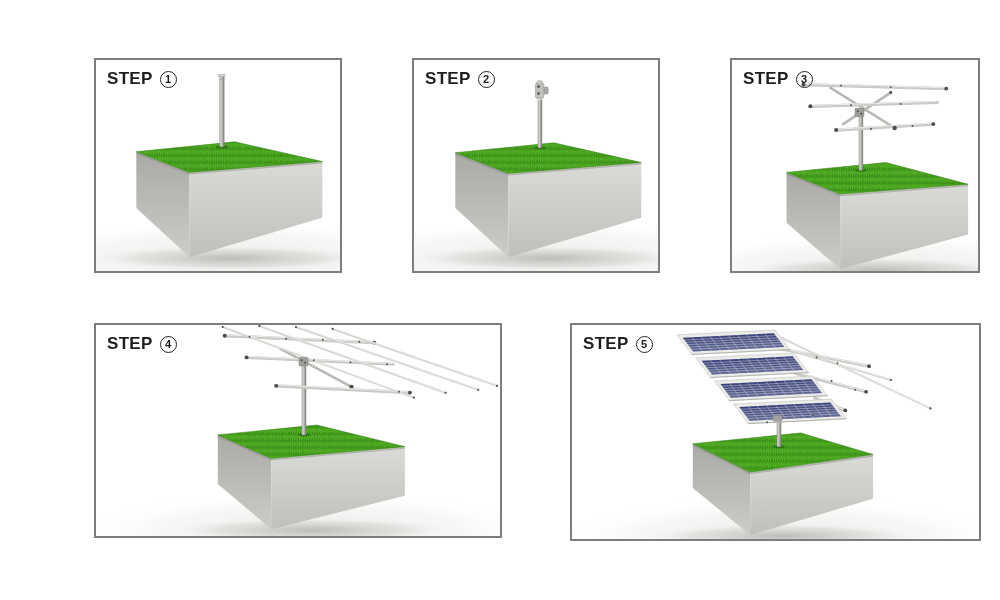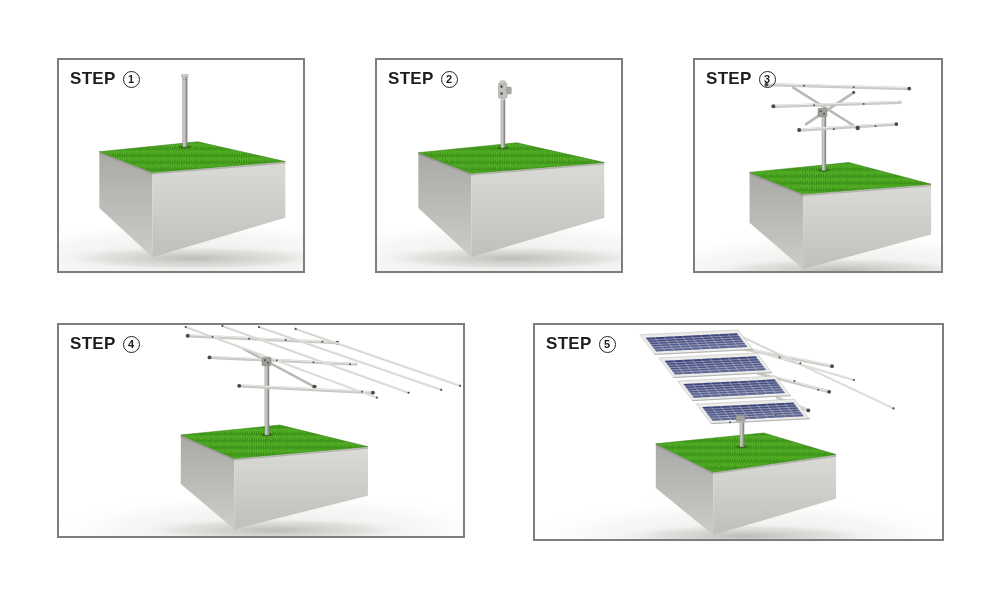--- a/index.html
+++ b/index.html
@@ -1,18 +1,18 @@
 <!DOCTYPE html>
 <html><head>
 <meta charset="utf-8">
 <style>
   html,body{margin:0;padding:0;background:#ffffff;}
   #canvas{position:relative;width:1000px;height:600px;background:#ffffff;overflow:hidden;
           font-family:"Liberation Sans",sans-serif;}
-  .card{position:absolute;border:2px solid #7e7e7e;background:#ffffff;box-sizing:border-box;overflow:hidden;}
+  .card{position:absolute;border:2px solid #7e7e7e;background:#ffffff;box-sizing:border-box;overflow:hidden;margin-left:37px;}
   .card svg{display:block;width:100%;height:100%;}
   .c1{left:57px;top:58px;width:248px;height:215px;}
   .c2{left:375px;top:58px;width:248px;height:215px;}
   .c3{left:693px;top:58px;width:250px;height:215px;}
   .c4{left:57px;top:323px;width:408px;height:215px;}
   .c5{left:533px;top:323px;width:411px;height:218px;}
   .step-label{position:absolute;left:11px;top:9px;display:flex;align-items:center;gap:7px;
               font-weight:700;font-size:17px;letter-spacing:.3px;color:#1d1d1b;z-index:2;}
   .badge{width:17px;height:17px;border:1.5px solid #242422;border-radius:50%;
          display:flex;align-items:center;justify-content:center;

